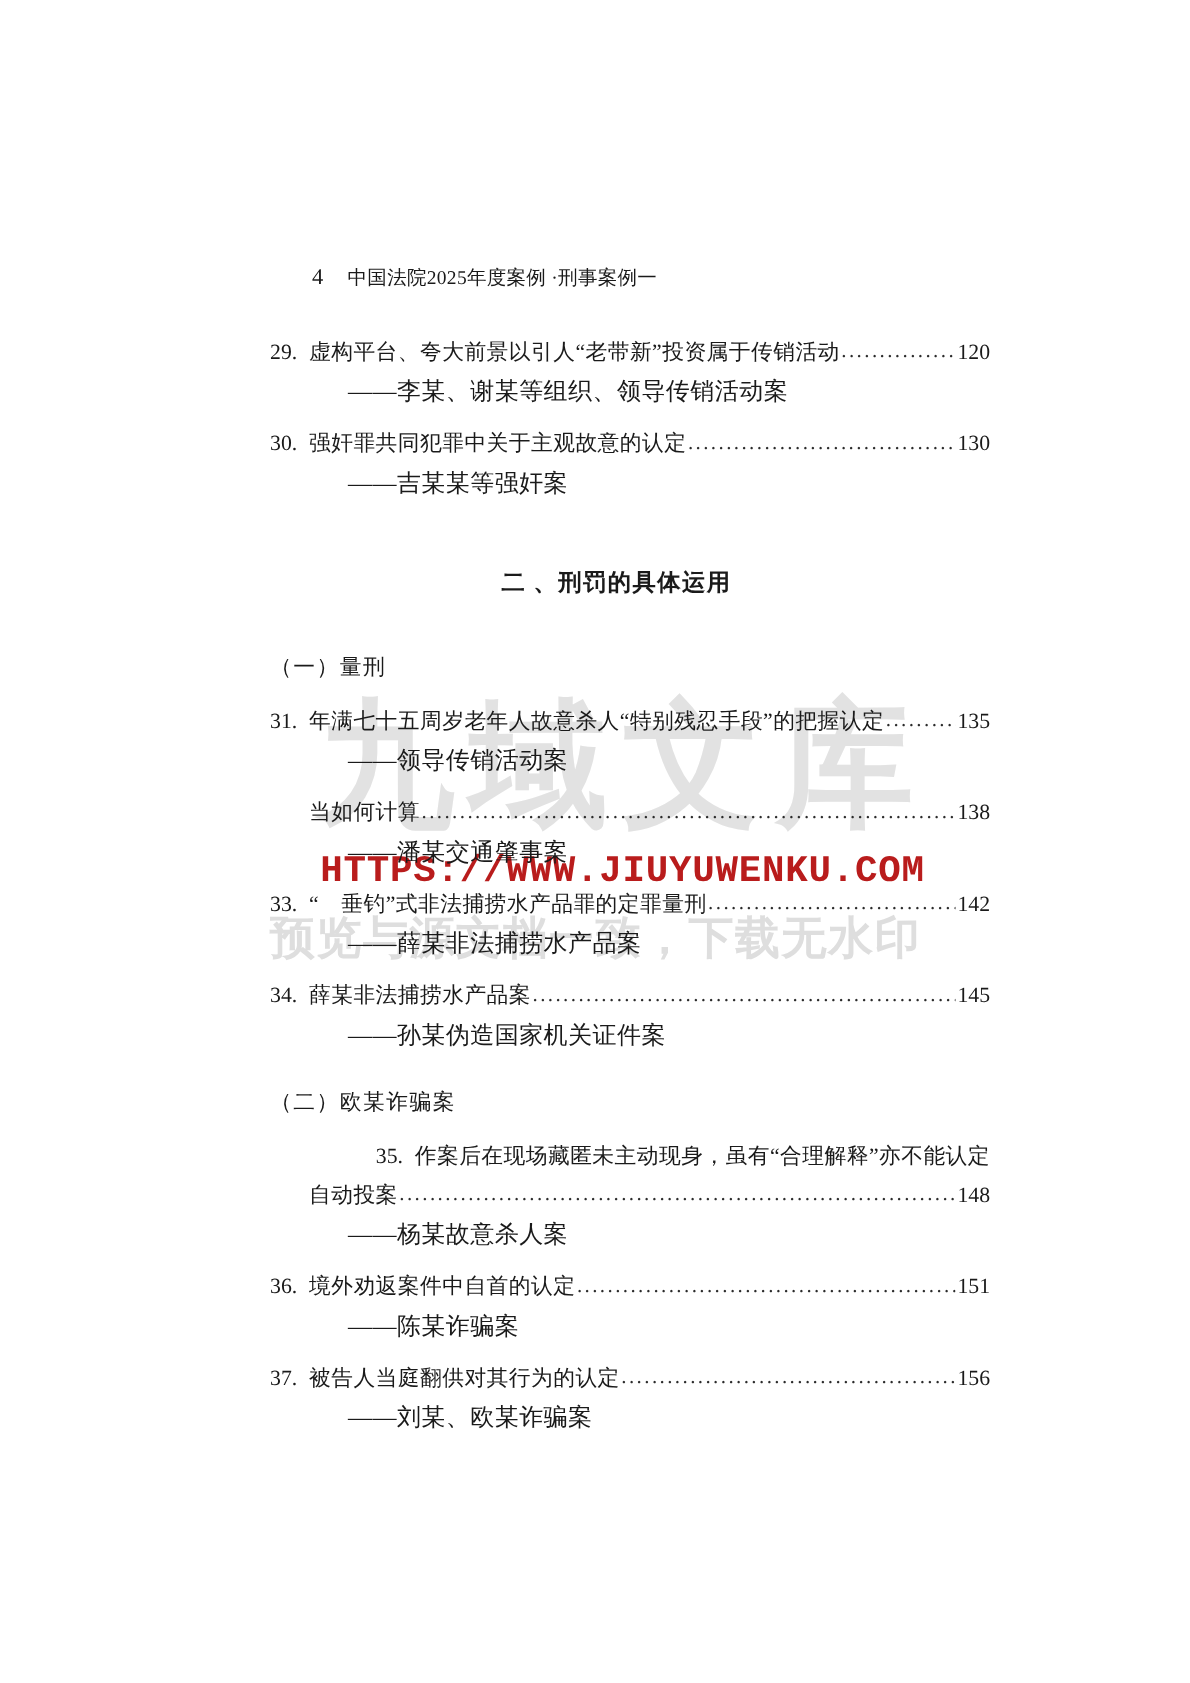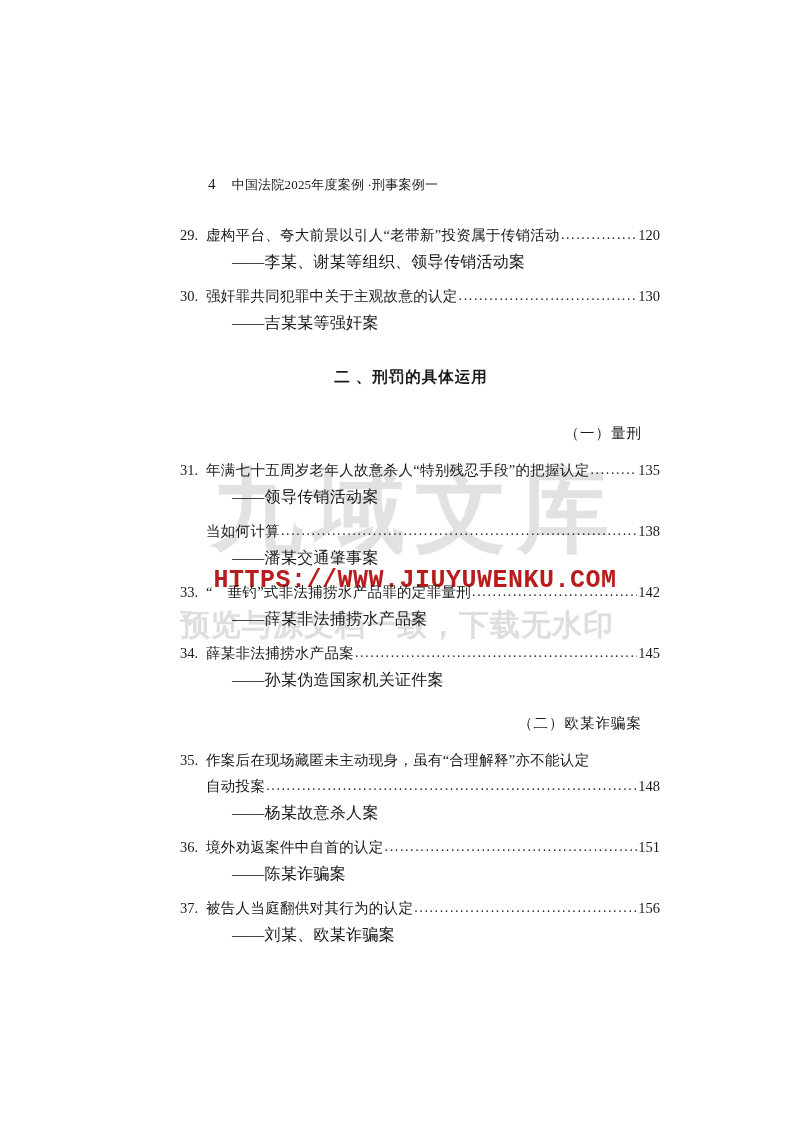--- a/index.html
+++ b/index.html
@@ -114,20 +114,21 @@
 
   .entry {
     margin-bottom: 9px;
   }
   .entry-line {
     display: flex;
     align-items: baseline;
     font-size: 14.5px;
     line-height: 26px;
     white-space: nowrap;
+    justify-content: flex-end;
   }
   .entry-num {
     width: 26px;
     flex: 0 0 26px;
     text-align: left;
     font-size: 14.5px;
   }
   .entry-title {
     flex: 0 0 auto;
     letter-spacing: 0.3px;
@@ -165,25 +166,25 @@
     letter-spacing: 0.3px;
     white-space: nowrap;
   }
 
   
   .section-heading {
     text-align: center;
     font-weight: bold;
     font-size: 15.5px;
     letter-spacing: 1px;
-    margin: 32px 0 0 0;
+    margin: 43px 0 0 0;
     padding-right: 18px;
   }
   .sub-heading {
-    text-align: right;
+    text-align: left;
     font-size: 14.5px;
     letter-spacing: 1px;
     margin: 22px 0 0 0;
     padding-right: 18px;
     font-family: Liberation Serif, serif;
   }
   .spacer-after-heading {
     height: 14px;
   }
 </style>

